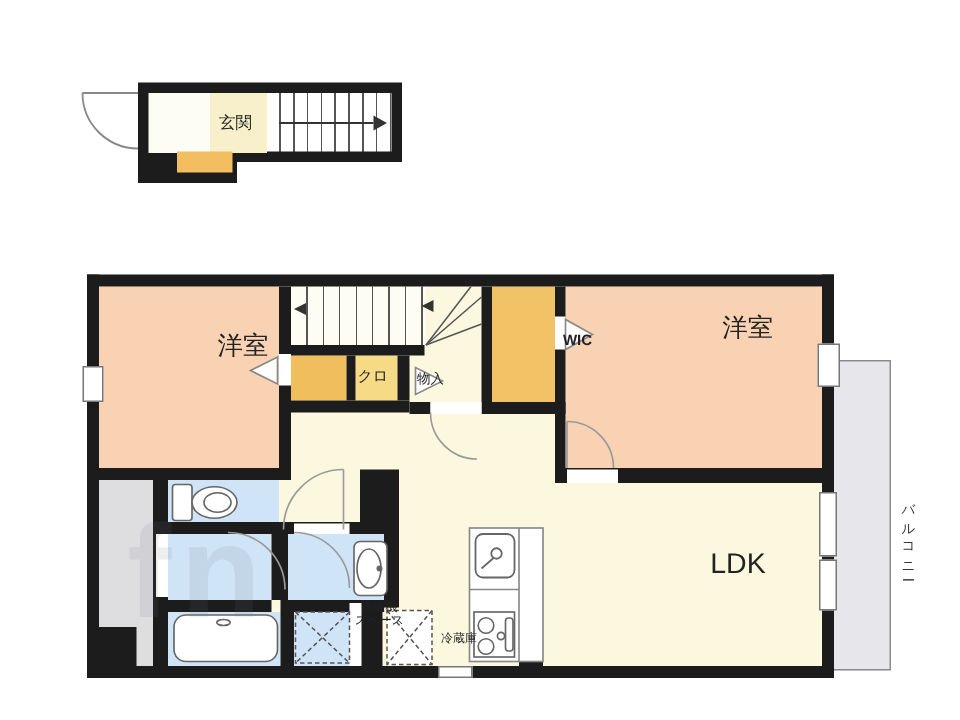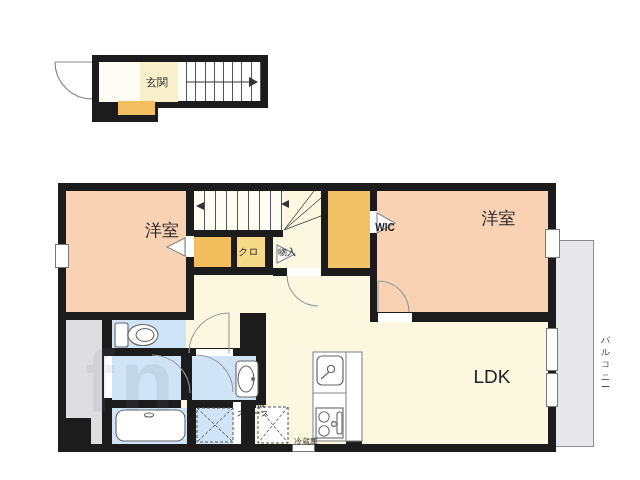--- a/index.html
+++ b/index.html
@@ -186,19 +186,19 @@
 
   <div class="lbl" style="left:194px;top:246px;width:37px;font-size:10px;">クロ</div>
   <div class="lbl" style="left:237px;top:247px;width:28px;font-size:9px;">物入</div>
   <div class="lbl" style="left:328px;top:222px;width:42px;font-size:10px;font-weight:bold;">WIC</div>
 
   <div class="lbl" style="left:194px;top:400px;width:46px;font-size:8px;">
     <div>洗濯機</div>
     <div>スペース</div>
   </div>
 
-  <div class="lbl" style="left:258px;top:437px;width:18px;font-size:8px;">冷蔵庫</div>
+  <div class="lbl" style="left:258px;top:421px;width:18px;font-size:8px;">冷蔵庫</div>
 
   <div class="lbl vtext" style="left:564px;top:302px;height:110px;font-size:9px;color:#333;">バルコニー</div>
 
   <div class="watermark" style="left:85px;top:330px;">fn</div>
 
 </div>
 
 </body></html>

